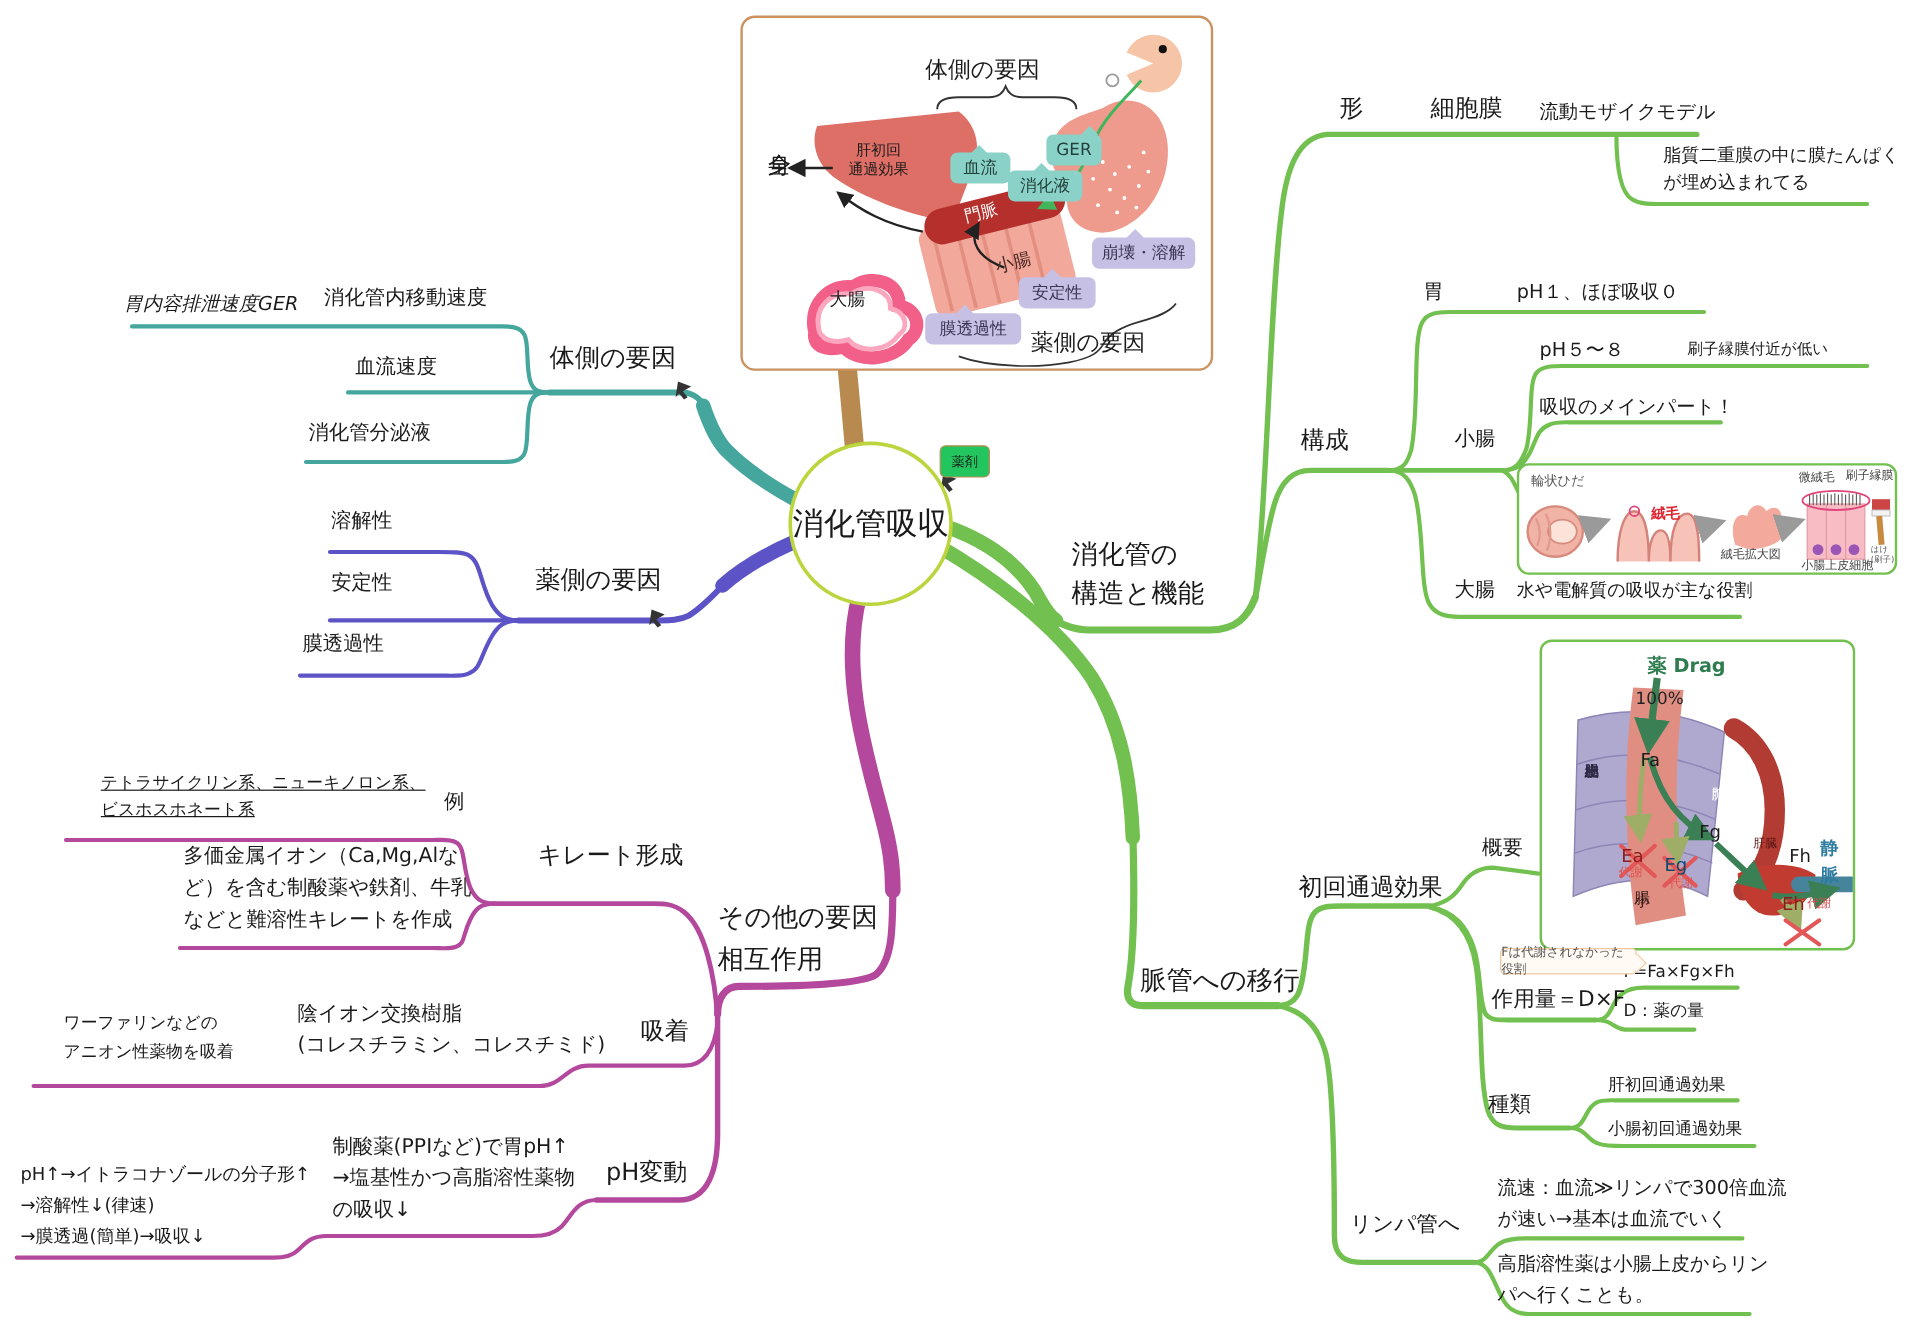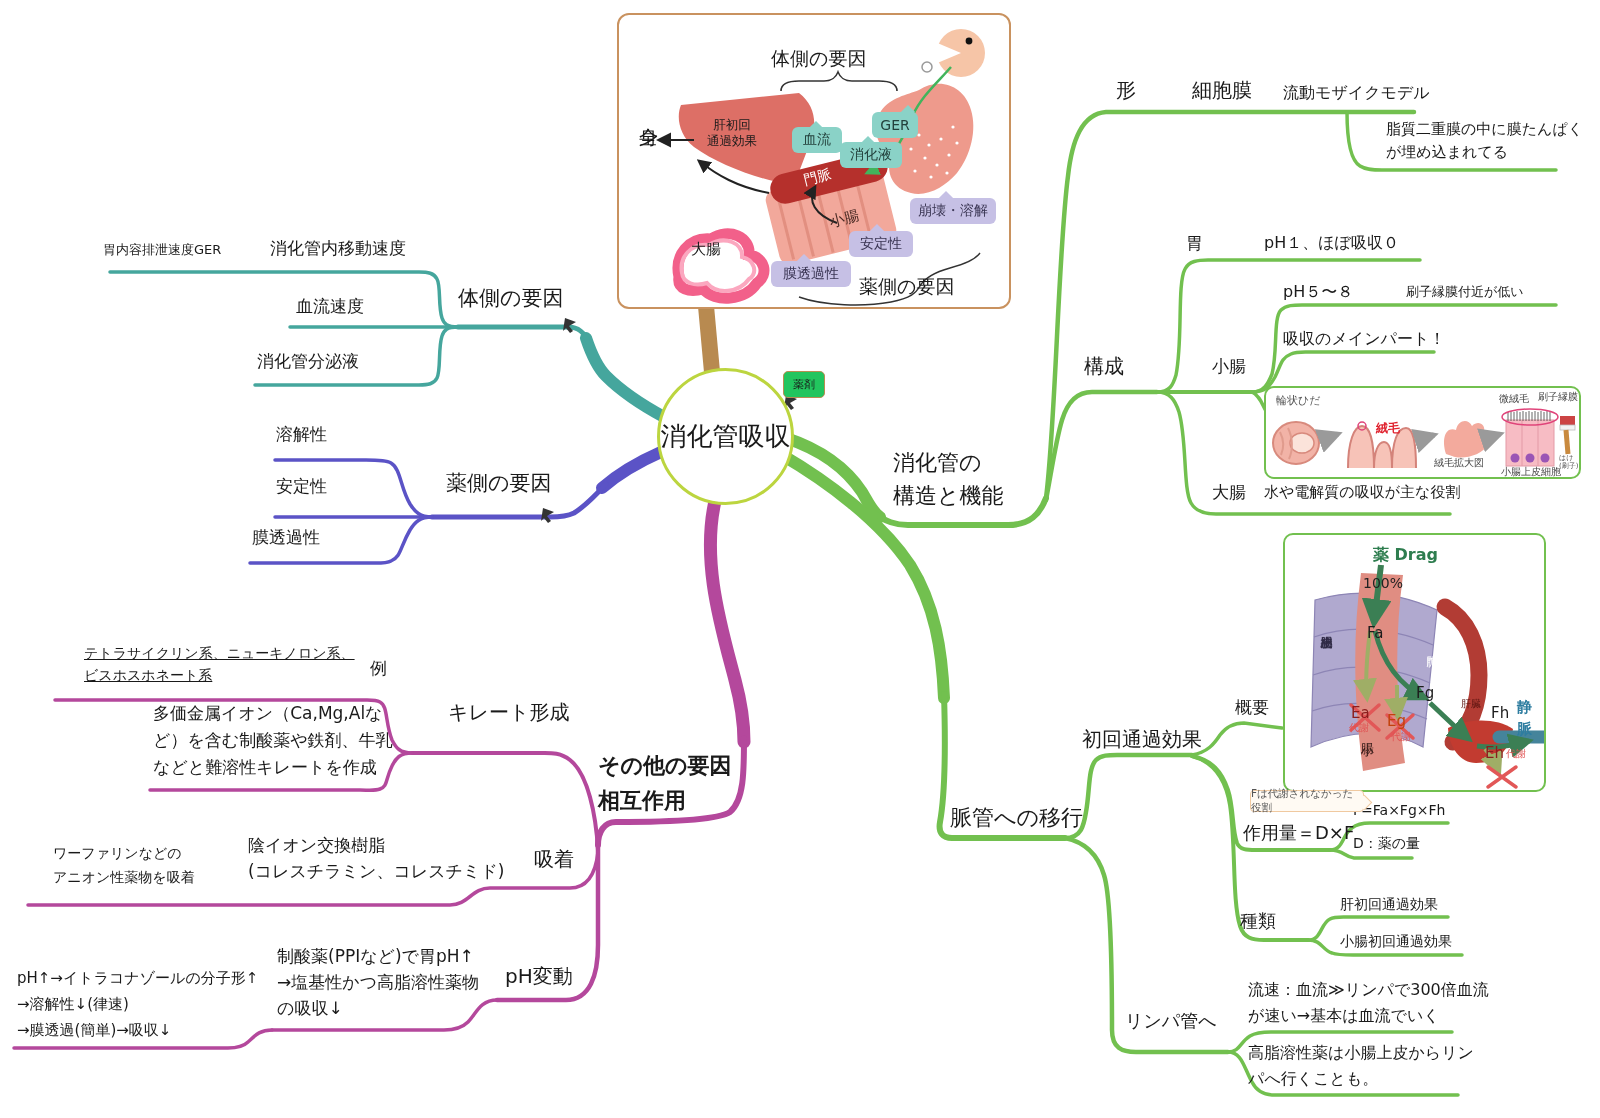--- a/index.html
+++ b/index.html
@@ -185,30 +185,30 @@
     <div class="bubble bp" style="left:291px;top:183px;width:86px;height:26px;">崩壊・溶解</div>
     <div class="tail" style="left:322px;top:178px;background:#c6c0e5;"></div>
     <div class="bubble bp" style="left:230px;top:216px;width:64px;height:26px;">安定性</div>
     <div class="tail" style="left:253px;top:211px;background:#c6c0e5;"></div>
     <div class="bubble bp" style="left:152px;top:246px;width:80px;height:26px;">膜透過性</div>
     <div class="tail" style="left:180px;top:241px;background:#c6c0e5;"></div>
   </div>
 
   <div class="lbl" style="left:458px;top:283px;font-size:21px;">体側の要因</div>
   <div class="lbl" style="left:270px;top:236px;font-size:17px;">消化管内移動速度</div>
-  <div class="lbl" style="left:103px;top:241px;font-size:13px;">胃内容排泄速度GER</div>
+  <div class="lbl" style="left:103px;top:241px;font-size:16px;font-style:italic;">胃内容排泄速度GER</div>
   <div class="lbl" style="left:296px;top:294px;font-size:17px;">血流速度</div>
-  <div class="lbl" style="left:257px;top:349px;font-size:17px;">消化管分泌液</div>
+  <div class="lbl" style="left:257px;top:349px;font-size:17px;font-family:Liberation Serif, serif;">消化管分泌液</div>
 
   <div class="lbl" style="left:446px;top:468px;font-size:21px;">薬側の要因</div>
   <div class="lbl" style="left:276px;top:422px;font-size:17px;">溶解性</div>
   <div class="lbl" style="left:276px;top:474px;font-size:17px;">安定性</div>
   <div class="lbl" style="left:252px;top:525px;font-size:17px;">膜透過性</div>
 
-  <div class="lbl" style="left:598px;top:748px;font-size:22px;line-height:1.6;font-weight:bold;">その他の要因
+  <div class="lbl" style="left:598px;top:748px;font-size:22px;line-height:1.6;">その他の要因
 相互作用</div>
   <div class="lbl" style="left:448px;top:698px;font-size:20px;">キレート形成</div>
   <div class="lbl" style="left:370px;top:656px;font-size:17px;">例</div>
   <div class="lbl" style="left:84px;top:642px;font-size:14px;line-height:1.6;text-decoration:underline;">テトラサイクリン系、ニューキノロン系、
 ビスホスホネート系</div>
   <div class="lbl" style="left:153px;top:700px;font-size:17px;line-height:1.58;">多価金属イオン（Ca,Mg,Alな
 ど）を含む制酸薬や鉄剤、牛乳
 などと難溶性キレートを作成</div>
   <div class="lbl" style="left:510px;top:845px;font-size:20px;padding-left:24px;">吸着</div>
   <div class="lbl" style="left:248px;top:832px;font-size:17px;line-height:1.55;">陰イオン交換樹脂
@@ -321,21 +321,21 @@
         <path d="M 102,180 L 128,203 M 128,180 L 102,203"></path>
         <path d="M 203,232 L 231,252 M 231,232 L 203,252"></path>
       </g>
     </svg>
     <div class="lbl" style="left:88px;top:8px;font-size:16px;font-weight:bold;color:#2e7d4f;">薬 Drag</div>
     <div class="lbl" style="left:78px;top:38px;font-size:14px;color:#222;">100%</div>
     <div class="lbl vert" style="left:32px;top:92px;font-size:12px;color:#2f2a45;">小腸上皮細胞</div>
     <div class="lbl" style="left:82px;top:88px;font-size:15px;color:#1c1c1c;">Fa</div>
     <div class="lbl" style="left:66px;top:168px;font-size:15px;color:#8c1d1d;">Ea</div>
     <div class="lbl" style="left:64px;top:186px;font-size:10px;color:#e05252;">代謝</div>
-    <div class="lbl" style="left:102px;top:176px;font-size:15px;color:#c2410c;">Eg</div>
+    <div class="lbl" style="left:102px;top:176px;font-size:15px;color:#0c4a6e;">Eg</div>
     <div class="lbl" style="left:106px;top:195px;font-size:10px;color:#e05252;">代謝</div>
     <div class="lbl" style="left:131px;top:148px;font-size:15px;color:#1c1c1c;">Fg</div>
     <div class="lbl vert" style="left:138px;top:112px;font-size:11px;color:#fff;">門脈</div>
     <div class="lbl" style="left:176px;top:162px;font-size:10px;color:#5c1410;">肝臓</div>
     <div class="lbl" style="left:206px;top:168px;font-size:15px;color:#1c1c1c;">Fh</div>
     <div class="lbl" style="left:200px;top:208px;font-size:15px;color:#8c1d1d;">Eh</div>
     <div class="lbl" style="left:221px;top:212px;font-size:10px;color:#e05252;">代謝</div>
     <div class="lbl" style="left:232px;top:162px;font-size:15px;font-weight:bold;color:#2e7da0;">静脈</div>
     <div class="lbl vert" style="left:72px;top:198px;font-size:13px;color:#3a1d1a;">小腸</div>
   </div>

